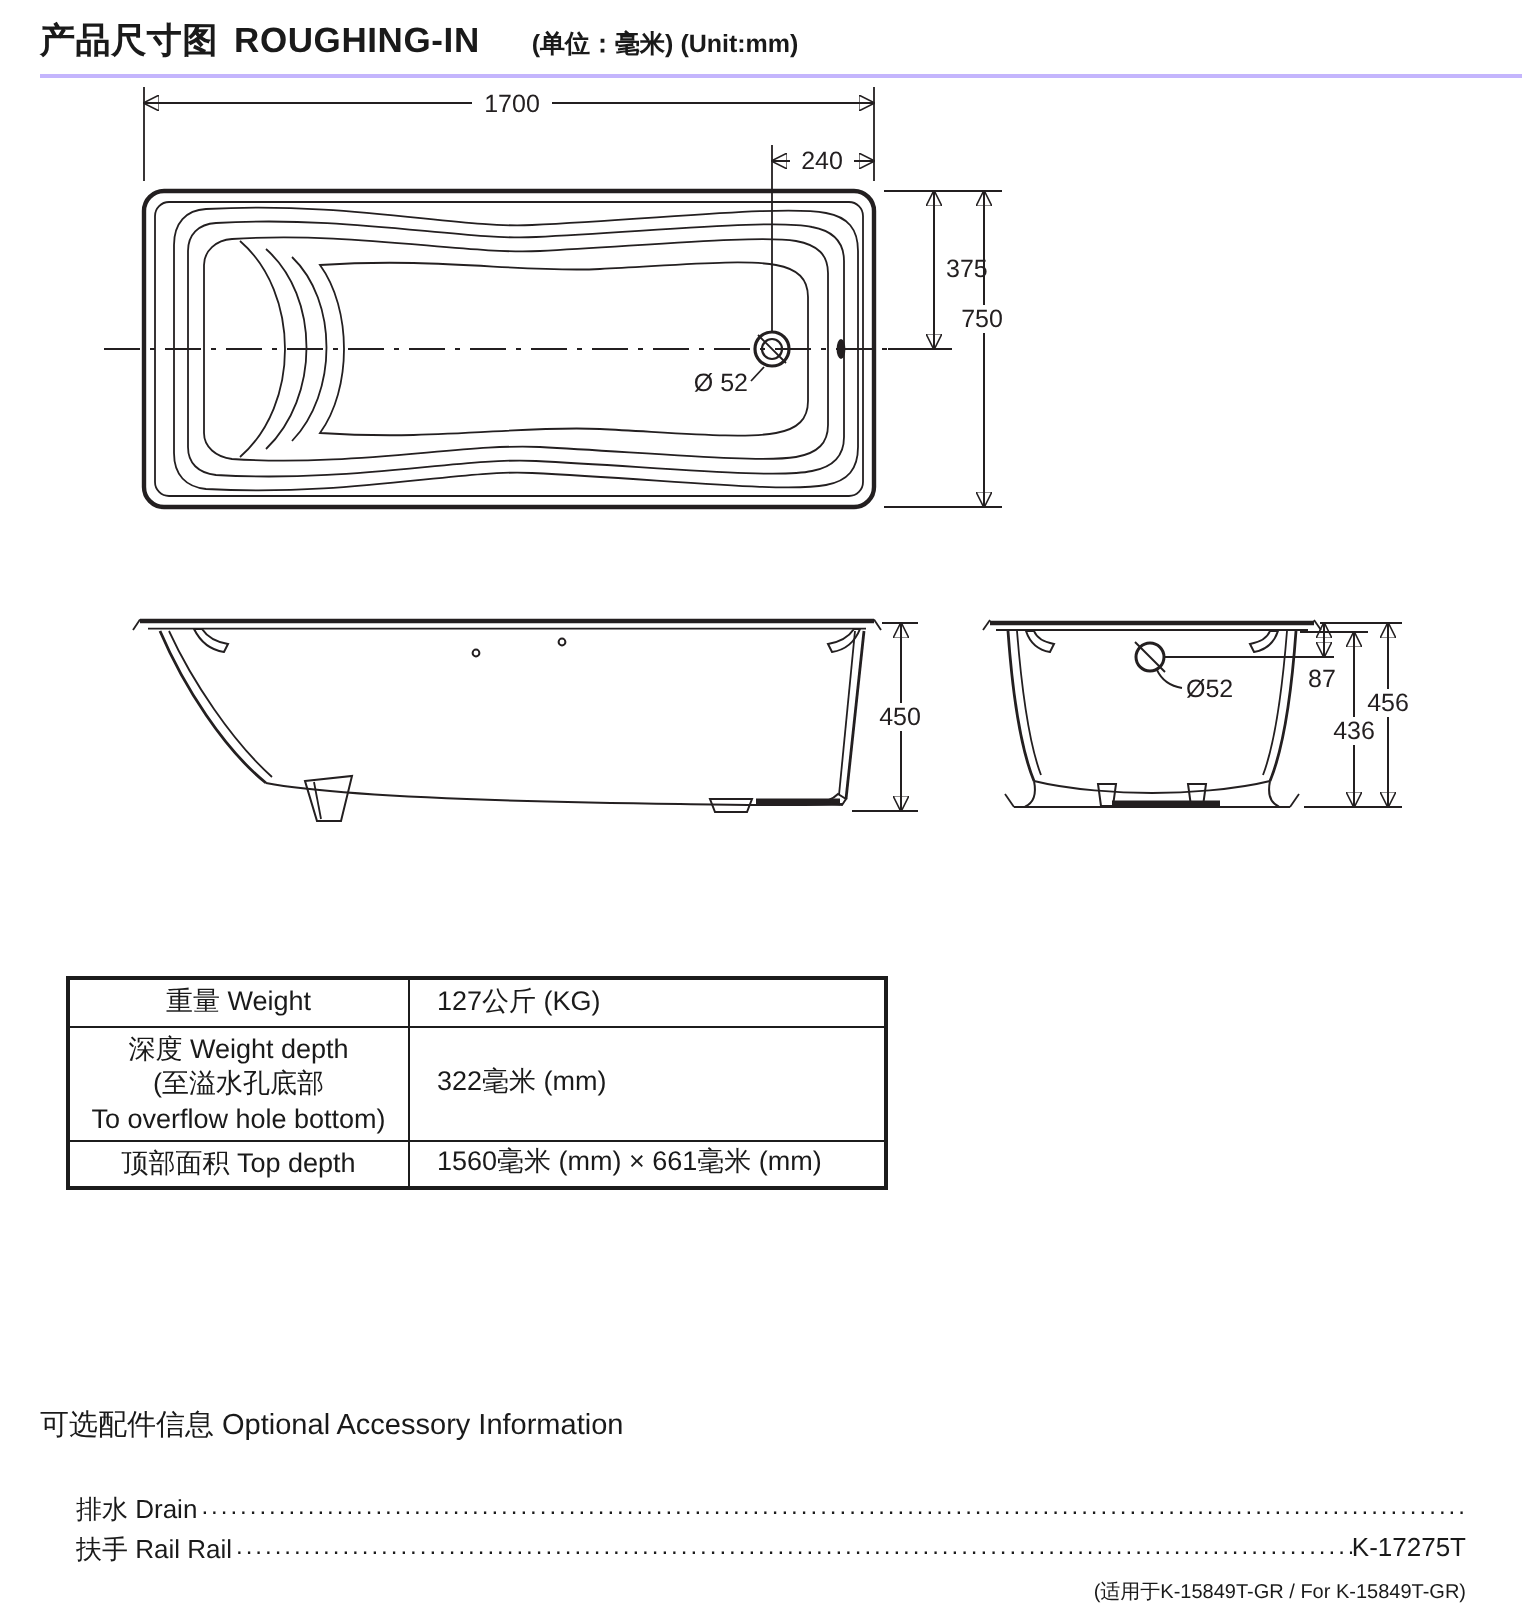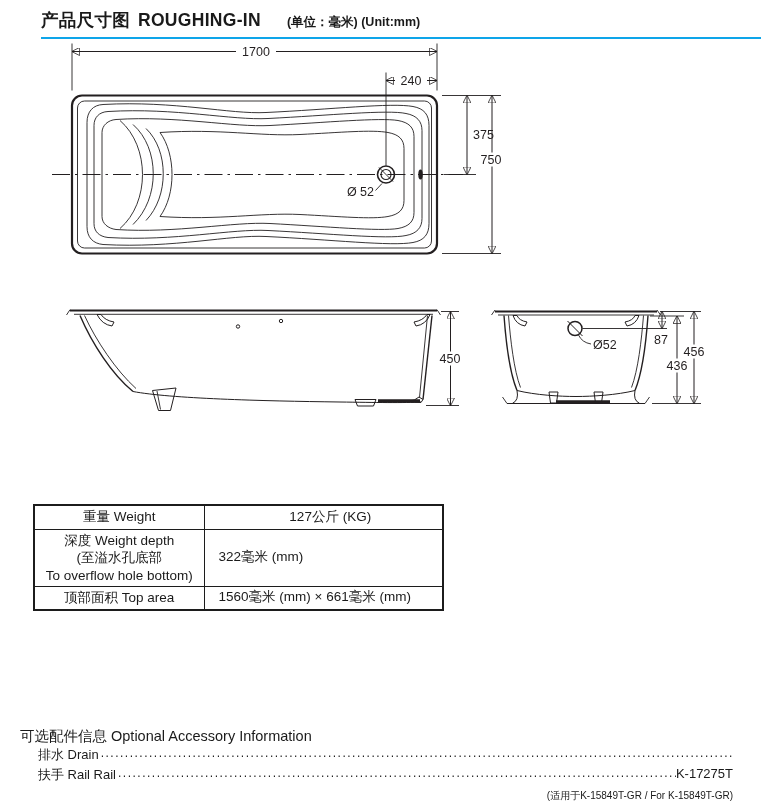--- a/index.html
+++ b/index.html
@@ -1,51 +1,51 @@
 <!DOCTYPE html>
 <html><head>
 <meta charset="utf-8">
 <style>
   * { margin:0; padding:0; box-sizing:border-box; }
   html,body { background:#fff; }
   body { font-family:"Liberation Sans","DejaVu Sans",sans-serif; color:#1a1a1a; }
   .page { position:relative; width:765px; height:809px; background:#fff; overflow:hidden; }
 
   
-  .sec-head { position:absolute; left:20px; right:4px; border-bottom:2px solid #0ea5e9; padding-bottom:5px; white-space:nowrap;margin-left:21px; }
+  .sec-head { position:absolute; left:20px; right:4px; border-bottom:2px solid #c4b5fd; padding-bottom:5px; white-space:nowrap; }
   .sec-head .zh, .sec-head .en { font-size:17.5px; font-weight:bold; letter-spacing:.3px; }
   .sec-head .en { margin-left:8px; }
   .sec-head .unit { font-size:12.5px; font-weight:bold; margin-left:26px; }
   #head1 { top:8px; }
   #head2 { top:444px; }
 
   
   #drawing { position:absolute; left:0; top:36px; width:765px; height:400px; }
   #drawing path, #drawing rect.frame, #drawing line, #drawing circle, #drawing ellipse.stroke
     { fill:none; stroke:#231f20; }
   #drawing text { font-family:"Liberation Sans","DejaVu Sans",sans-serif; font-size:12.5px; fill:#231f20; stroke:none; }
   .dimline { stroke-width:1; }
   .extline { stroke-width:.9; }
   .thick { stroke-width:2.2; }
   .thin  { stroke-width:.9; }
   .med   { stroke-width:1.4; }
   .whitebox { fill:#fff; stroke:none; }
 
   
-  .info-table { position:absolute; left:33px; top:488px; border-collapse:collapse; table-layout:fixed; width:411px;margin-top:16px; }
+  .info-table { position:absolute; left:33px; top:488px; border-collapse:collapse; table-layout:fixed; width:411px; }
   .info-table td { border:1.5px solid #1c1c1c; font-size:13.5px; vertical-align:middle; }
   .info-table { border:2px solid #1c1c1c; }
   .info-table td.lbl { width:170px; text-align:center; white-space:pre-line; line-height:1.3; padding:2px 4px; }
   .info-table td.val { padding-left:14px; line-height:1.25; }
-  tr.r-sm td { height:24px;text-align:center; }
+  tr.r-sm td { height:24px; }
   tr.r-lg td { height:56px; }
   tr.r-xs td { height:23px; }
 
   
-  #acc-title { position:absolute; left:20px; top:727px; font-size:14.5px; }
+  #acc-title { position:absolute; left:20px; top:703px; font-size:14.5px; }
   .acc-block { position:absolute; left:38px; top:746px; width:695px; }
   .acc-row { display:flex; align-items:flex-start; height:20px; font-size:13px; }
   .acc-row .lbl { white-space:nowrap; }
   .acc-row .leader { flex:1; overflow:hidden; white-space:nowrap; padding:0 2px; letter-spacing:1.5px; font-size:12px; }
   .acc-row .val { white-space:nowrap; }
   .acc-note { margin-top:3px; text-align:right; font-size:10px; }
 </style>
 </head>
 <body>
 
@@ -200,21 +200,21 @@
         <td class="lbl">重量 Weight</td>
         <td class="val">127公斤 (KG)</td>
       </tr>
       <tr class="r-lg">
         <td class="lbl">深度 Weight depth
 (至溢水孔底部
 To overflow hole bottom)</td>
         <td class="val">322毫米 (mm)</td>
       </tr>
       <tr class="r-xs">
-        <td class="lbl">顶部面积 Top area</td>
+        <td class="lbl">顶部面积 Top depth</td>
         <td class="val">1560毫米 (mm) × 661毫米 (mm)</td>
       </tr>
     </tbody>
   </table>
 
   <div id="acc-title">可选配件信息 Optional Accessory Information</div>
 
   <div class="acc-block">
     <div class="acc-row">
       <span class="lbl">排水 Drain</span>

